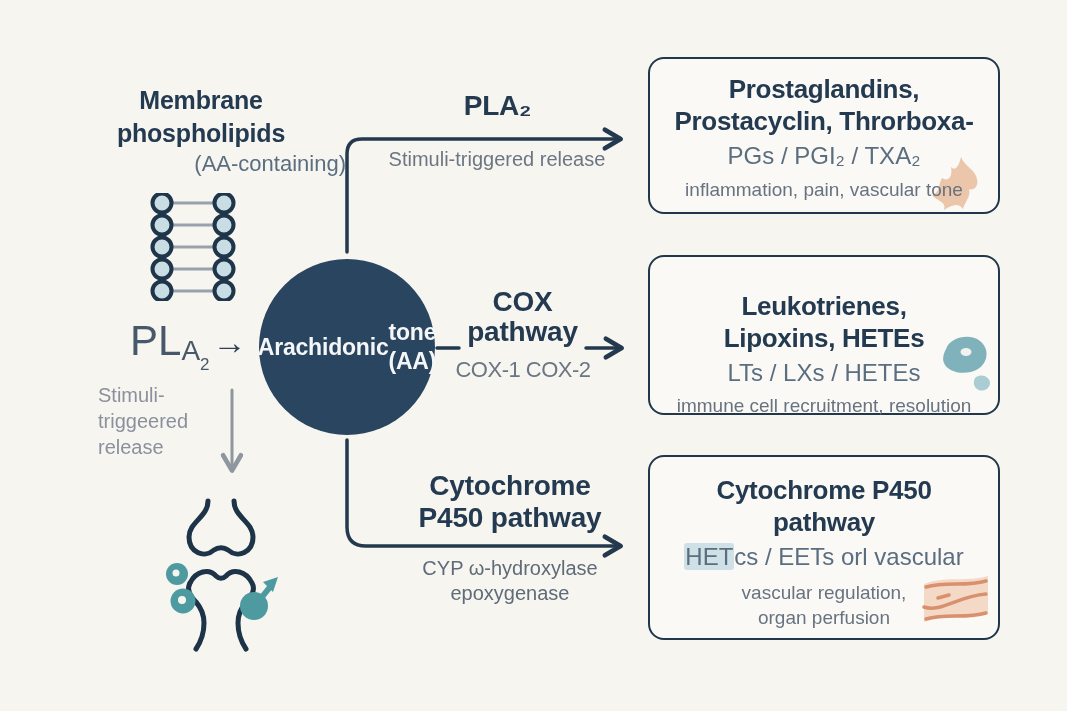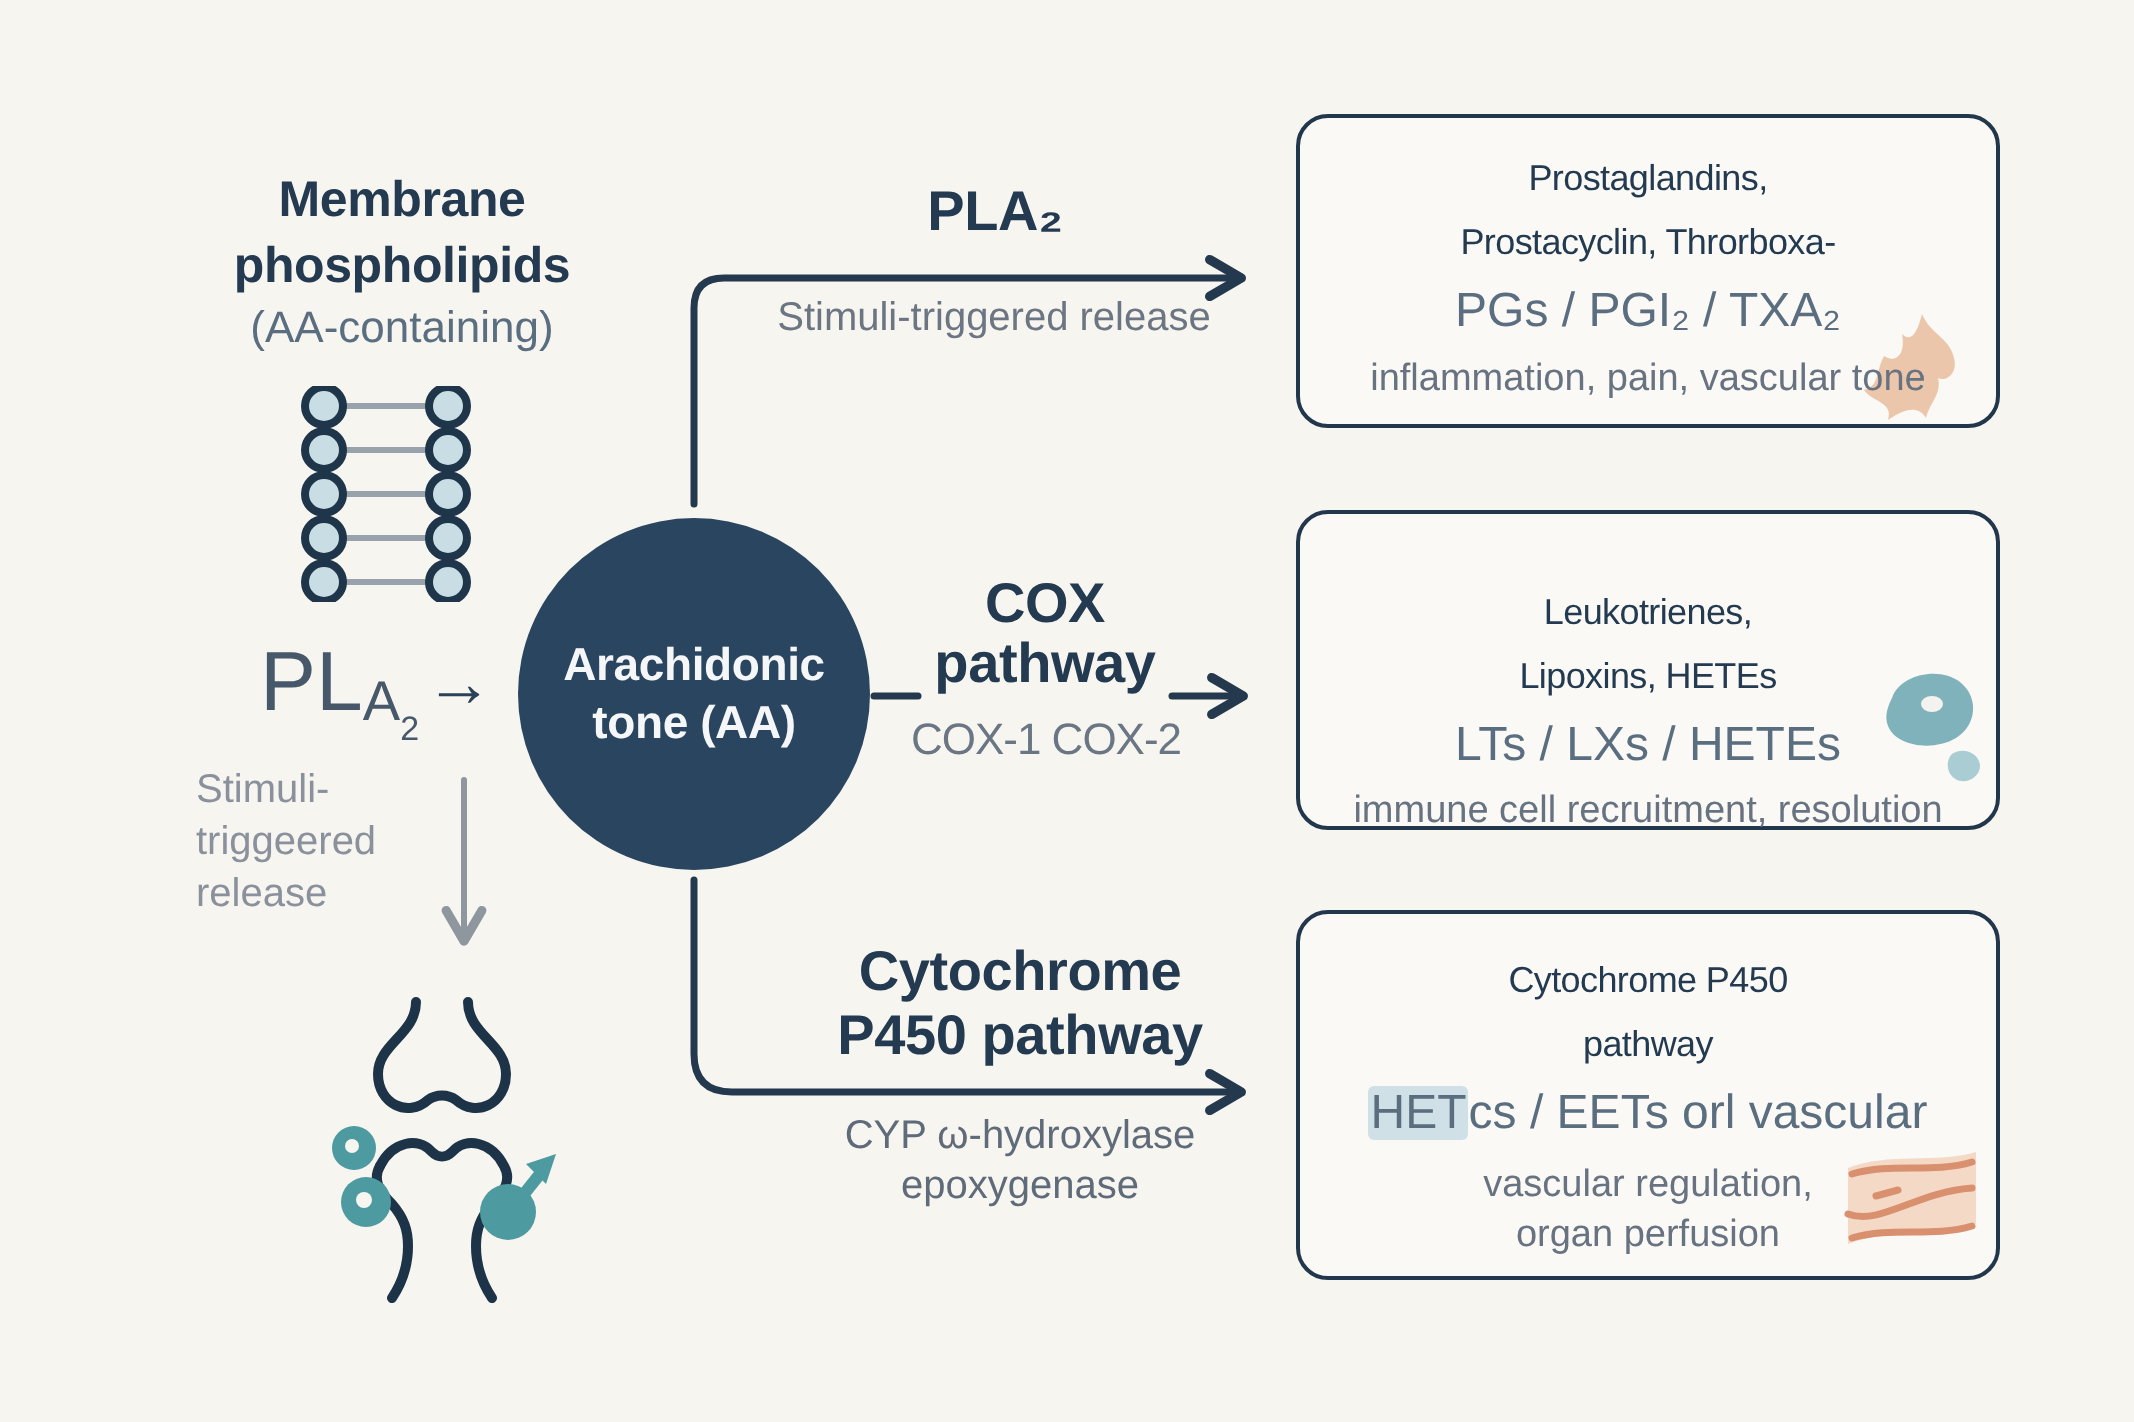--- a/index.html
+++ b/index.html
@@ -3,50 +3,50 @@
 <meta charset="utf-8">
 <style>
   *{margin:0;padding:0;box-sizing:border-box}
   html,body{background:#ffffff}
   body{font-family:"Liberation Sans","DejaVu Sans",sans-serif}
   .canvas{position:relative;width:1067px;height:711px;background:#f7f5f0;overflow:hidden;color:#233a50}
   .abs{position:absolute}
   .connectors{position:absolute;left:0;top:0}
 
   .membrane-title{left:56px;top:84px;width:290px;text-align:center;font-size:25px;font-weight:bold;line-height:33px;letter-spacing:-.2px}
-  .membrane-sub{left:56px;top:151px;width:290px;text-align:center;font-size:22px;color:#5a6e80}
+  .membrane-sub{left:56px;top:151px;width:290px;text-align:right;font-size:22px;color:#5a6e80}
 
   .phospholipid{left:150px;top:193px}
 
   .pl-row{left:130px;top:320px;display:flex;align-items:flex-start;color:#47586a;font-weight:500}
   .pl-main{font-size:42px;line-height:42px}
   .pl-sub{font-size:28px;line-height:28px;margin-top:17px}
   .pl-sub2{font-size:17px;line-height:17px;margin-top:36px}
   .pl-arrow{font-size:34px;line-height:34px;margin-top:5px;margin-left:3px;color:#2c4257}
 
   .release-note{left:98px;top:382px;font-size:20px;line-height:26px;color:#8a919c}
 
   .joint{left:150px;top:497px}
 
-  .hub{left:259px;top:259px;width:176px;height:176px;border-radius:50%;background:#2a4560;display:flex;flex-direction:column;align-items:center;justify-content:center;color:#f5f6f7;font-weight:600;font-size:23px;line-height:29px;letter-spacing:-.2px}
+  .hub{left:259px;top:259px;width:176px;height:176px;border-radius:50%;background:#2a4560;display:flex;flex-direction:row;align-items:center;justify-content:center;color:#f5f6f7;font-weight:600;font-size:23px;line-height:29px;letter-spacing:-.2px}
 
   .branch-label{font-weight:bold;font-size:28px;text-align:center;letter-spacing:-.2px}
   .branch-note{font-size:20px;text-align:center;color:#6c7683}
   .pla2-label{left:380px;top:90px;width:235px}
   .pla2-note{left:352px;top:148px;width:290px}
   .cox-label{left:445px;top:287px;width:155px;line-height:30px}
   .cox-note{left:438px;top:357px;width:170px;font-size:22px;color:#6a7684;letter-spacing:-.5px}
   .cyp-label{left:405px;top:470px;width:210px;line-height:32px}
   .cyp-note{left:405px;top:556px;width:210px;font-size:20px;line-height:25px;color:#5f6b79}
 
   .outbox{width:352px;background:#faf9f5;border:2.5px solid #22374b;border-radius:16px;text-align:center}
   .box1{left:648px;top:57px;height:157px;padding-top:14px}
   .box2{left:648px;top:255px;height:160px;padding-top:33px}
   .box3{left:648px;top:455px;height:185px;padding-top:17px}
-  .box-title{font-weight:normal;font-size:18px;line-height:32px;letter-spacing:-.3px;position:relative;z-index:1}
+  .box-title{font-weight:bold;font-size:26px;line-height:32px;letter-spacing:-.3px;position:relative;z-index:1}
   .box-mediators{color:#5a6e80;font-size:24px;line-height:34px;margin-top:2px;position:relative;z-index:1}
   .box-effects{color:#687381;font-size:19px;line-height:25px;margin-top:4px;position:relative;z-index:1}
   .box2 .box-effects{margin-top:3px}
   .box3 .box-effects{margin-top:6px}
   .hl{background:#cfe1e6;border-radius:3px;padding:0 1px}
   .box-icon{position:absolute;z-index:0}
   .flame-pos{left:273px;top:96px}
   .cell-pos{left:286px;top:74px}
   .vessel-pos{left:270px;top:115px}
 </style>

